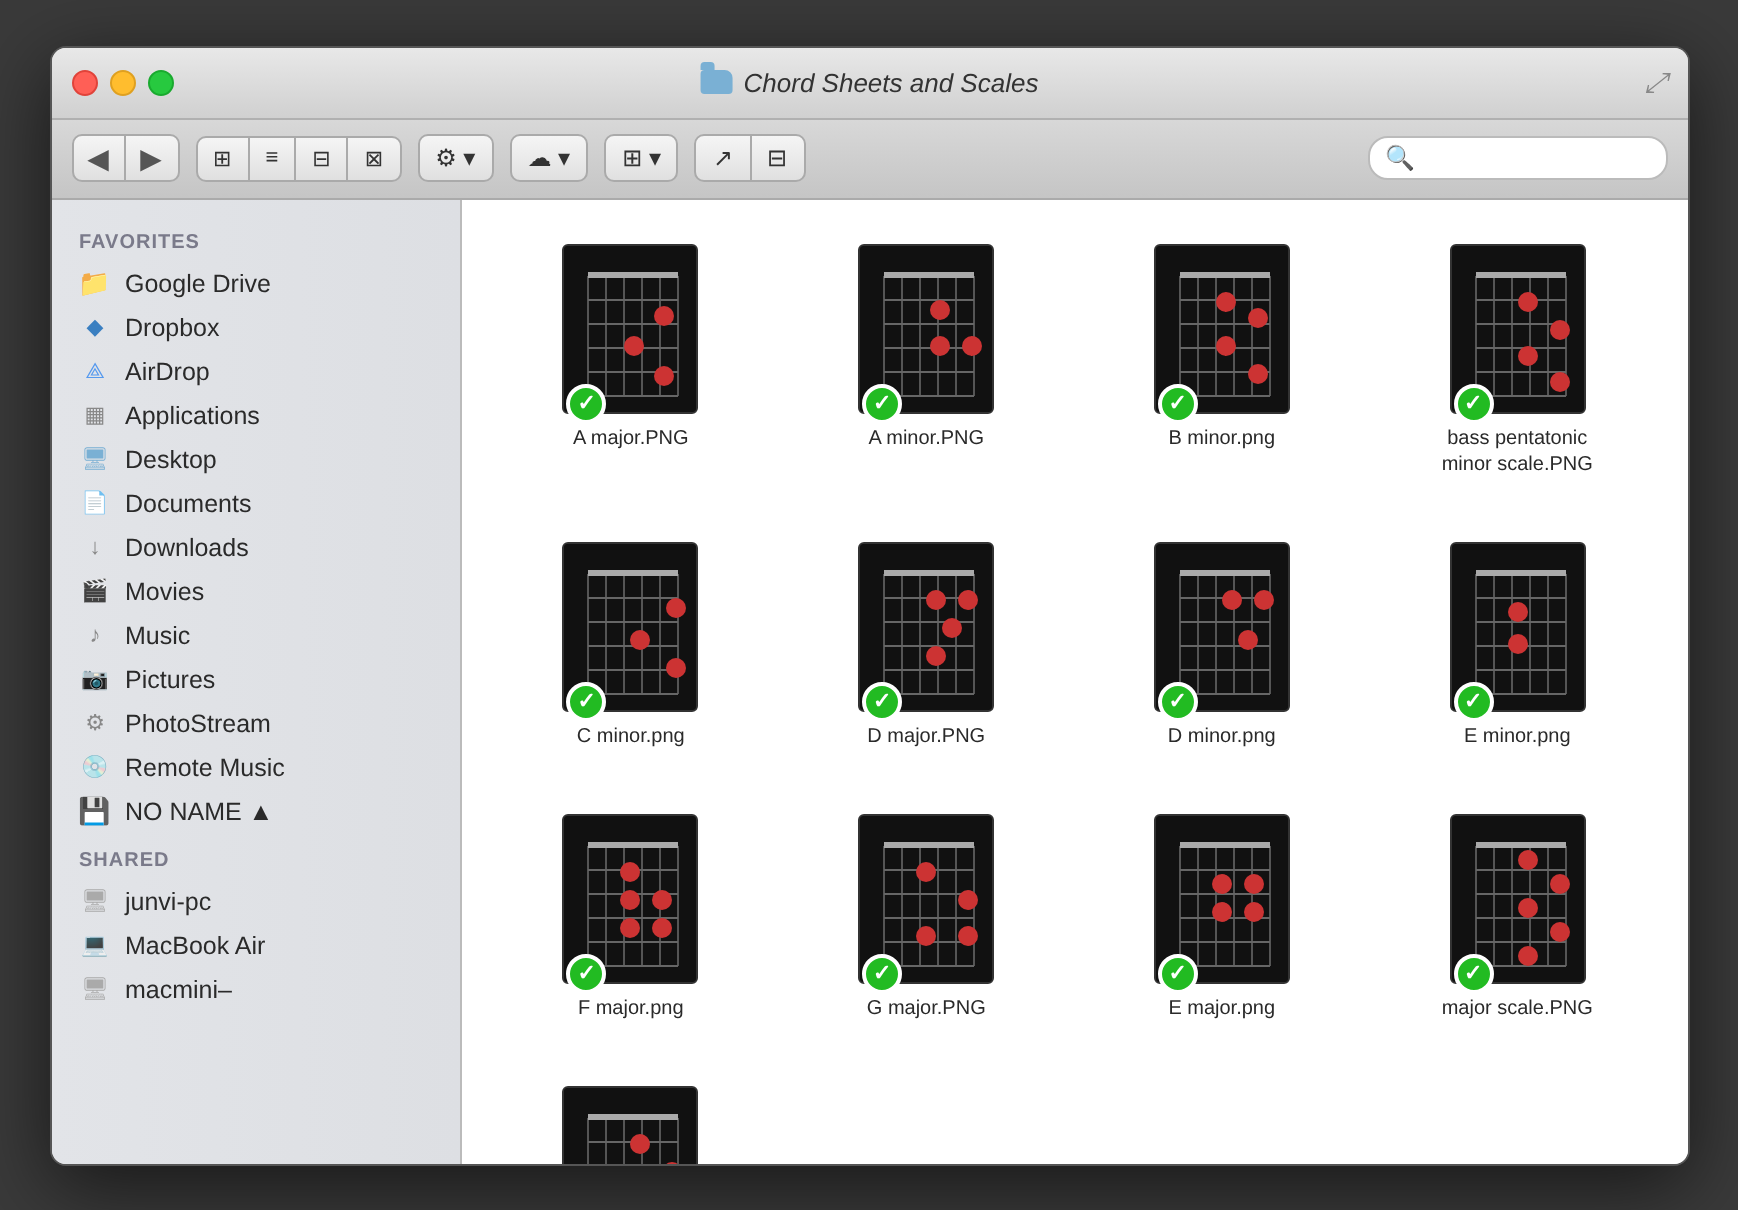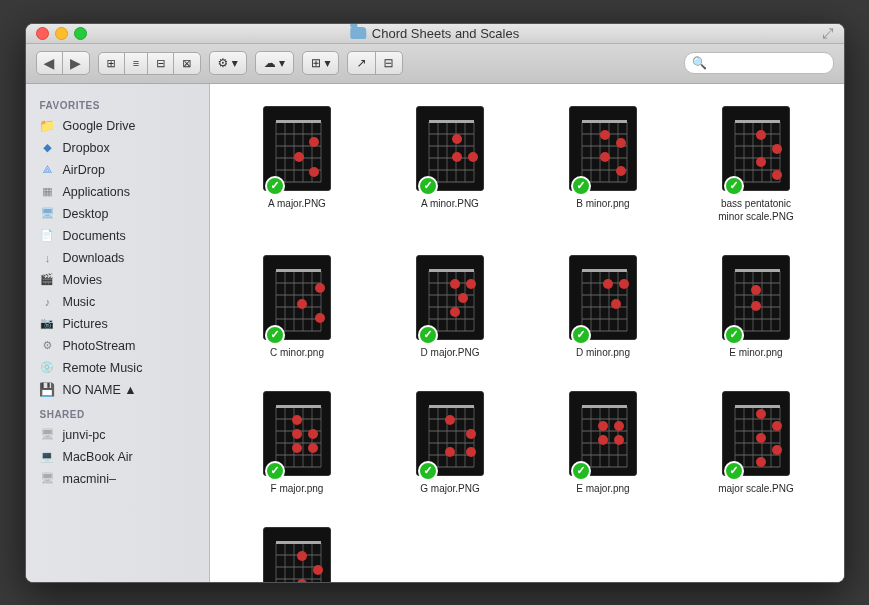--- a/index.html
+++ b/index.html
@@ -21,27 +21,28 @@
       box-shadow: 0 10px 40px rgba(0,0,0,0.6);
       display: flex;
       flex-direction: column;
       overflow: hidden;
       border: 1px solid #555;
     }
 
     
     .titlebar {
       background: linear-gradient(to bottom, #e8e8e8, #d0d0d0);
-      height: 20px;
+      height: 36px;
       display: flex;
       align-items: center;
       padding: 4px 10px;
       border-bottom: 1px solid #b0b0b0;
       position: relative;
       flex-shrink: 0;
+      font-style: italic;
     }
 
     .traffic-lights {
       display: flex;
       gap: 6px;
       align-items: center;
     }
 
     .traffic-light {
       width: 13px;
@@ -160,21 +161,21 @@
 
     
     .main-body {
       display: flex;
       flex: 1;
       overflow: hidden;
     }
 
     
     .sidebar {
-      width: 184px;
+      width: 205px;
       background: linear-gradient(to right, #e2e4e8, #dddfe3);
       border-right: 1px solid #bbb;
       overflow-y: auto;
       padding: 8px 0;
       flex-shrink: 0;
     }
 
     .sidebar-section-header {
       font-size: 10px;
       font-weight: 700;

